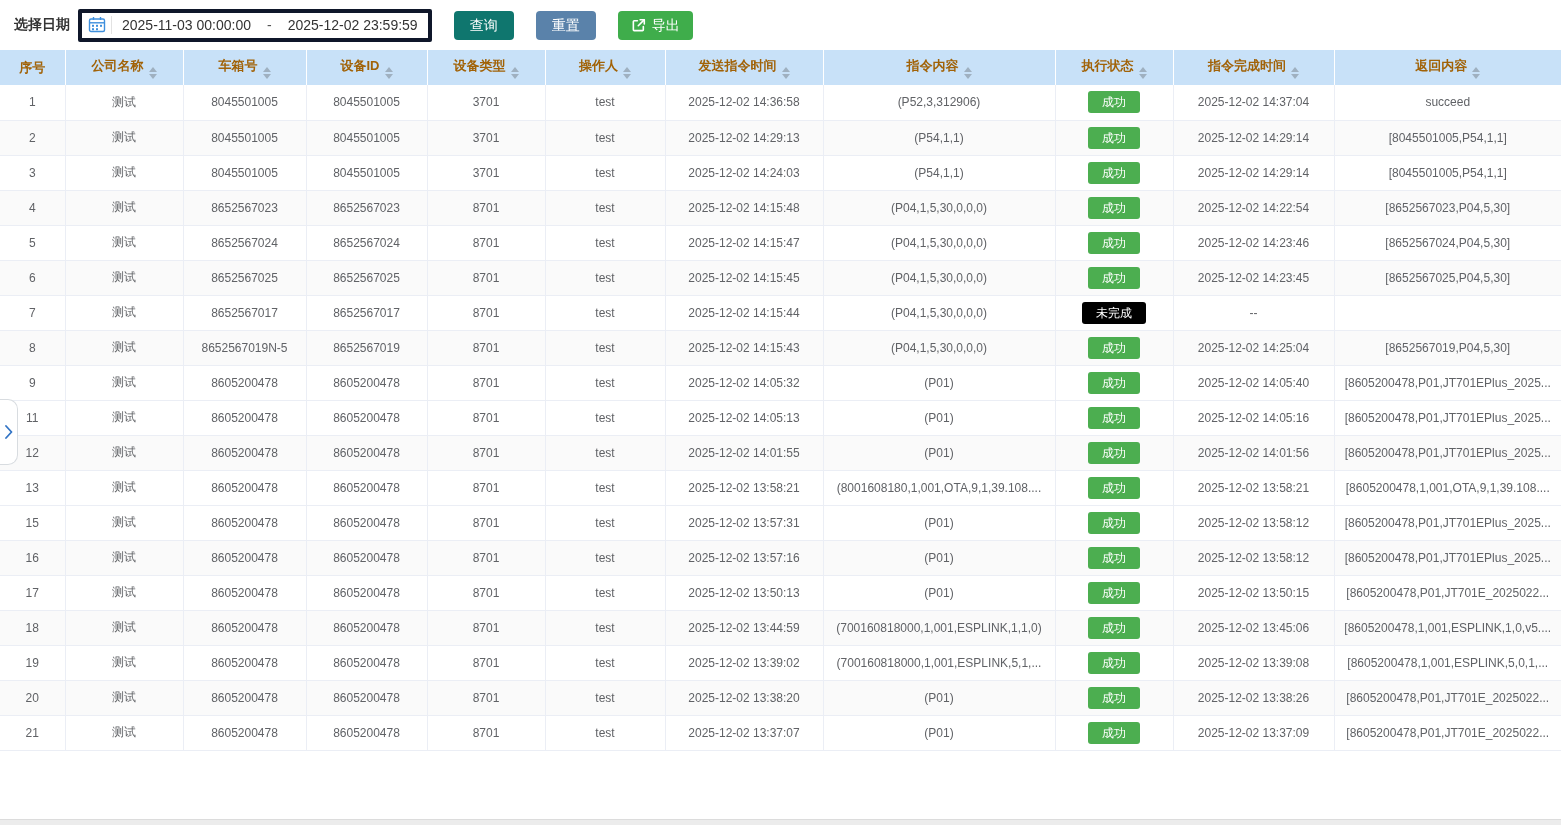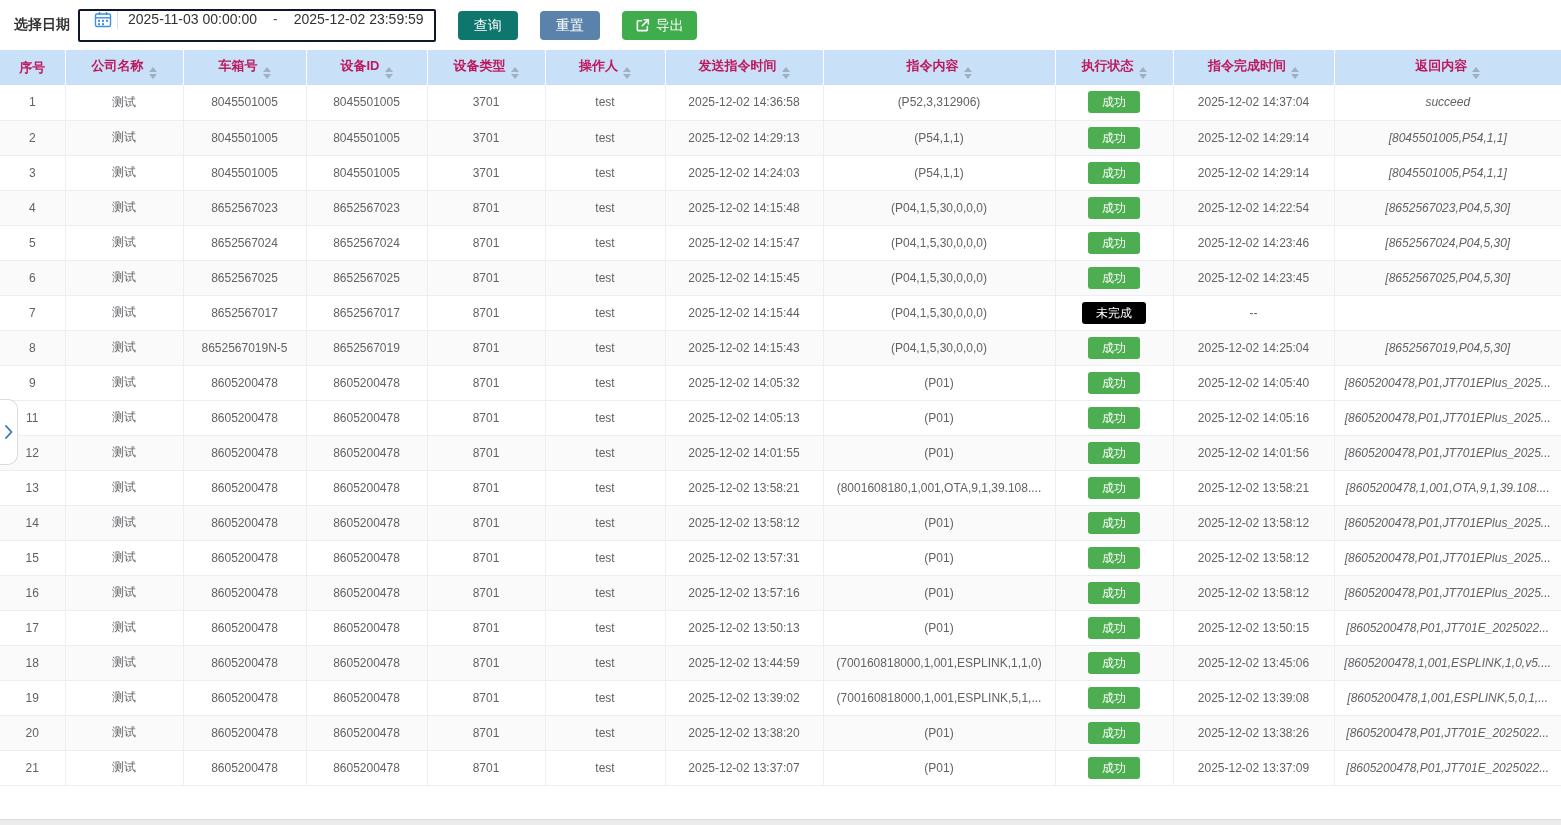--- a/index.html
+++ b/index.html
@@ -4,45 +4,45 @@
 <style>
   * { box-sizing: border-box; }
   html,body { margin:0; padding:0; }
   body {
     width:1561px; height:825px; overflow:hidden; position:relative;
     background:#fff; font-family:"Liberation Sans","DejaVu Sans",sans-serif;
   }
   
   .toolbar { height:50px; display:flex; align-items:center; padding-left:14px; background:#fff; }
   .date-label { font-size:14px; font-weight:700; color:#333; margin-right:8px; white-space:nowrap; }
-  .date-picker { display:flex; align-items:flex-start; height:33px; border:2px solid #0f172a; border-radius:2px; background:#fff;padding-left:8px; }
+  .date-picker { display:flex; align-items:center; height:33px; border:4px solid #0f172a; border-radius:2px; background:#fff; }
   .cal-btn { width:30px; display:flex; align-items:center; justify-content:center; border-right:1px solid #e2e2e2; cursor:pointer; }
   .date-text { display:flex; align-items:center; padding:0 10px; font-size:14px; color:#333; white-space:nowrap; }
   .date-text .sep { margin:0 16px; color:#555; }
   .btn { height:29px; border:none; border-radius:4px; color:#fff; font-size:14px;
          font-family:inherit; padding:0 16px; margin-left:22px; cursor:pointer;
          display:inline-flex; align-items:center; justify-content:center; line-height:1; }
   .btn-query  { background:#0f766e; }
   .btn-reset  { background:#5a82aa; }
   .btn-export { background:#3fad4b; padding:0 13px; }
   .ex-icon { display:inline-flex; margin-right:6px; }
   
   table { border-collapse:collapse; table-layout:fixed; width:1561px; }
   thead th {
-    height:35px; background:#c8e1f8; color:#be185d; font-size:13px; font-weight:700;
+    height:35px; background:#c8e1f8; color:#a16207; font-size:13px; font-weight:700;
     text-align:center; vertical-align:middle; border-right:1px solid rgba(255,255,255,.85);
     white-space:nowrap; overflow:hidden; padding:0 4px; cursor:pointer;
   }
   thead th:last-child { border-right:none; }
   tbody td {
     height:35px; font-size:12px; color:#606266; text-align:center; vertical-align:middle;
     border-bottom:1px solid #ebeef5; border-right:1px solid #ebeef5;
     white-space:nowrap; overflow:hidden; padding:0 6px; background:#fff;
   }
-  tbody td:last-child { border-right:none;font-style:italic; }
+  tbody td:last-child { border-right:none; }
   tbody tr.even td { background:#fafafa; }
   .caret-wrap { display:inline-flex; flex-direction:column; margin-left:5px; vertical-align:-2px; }
   .caret-up    { width:0; height:0; border-left:4px solid transparent; border-right:4px solid transparent; border-bottom:5px solid #9fb0c0; margin-bottom:2px; }
   .caret-down  { width:0; height:0; border-left:4px solid transparent; border-right:4px solid transparent; border-top:5px solid #9fb0c0; }
   .badge { display:inline-block; min-width:40px; padding:4px 14px; border-radius:3px;
            color:#fff; font-size:12px; line-height:14px; }
   .badge-success { background:#4cae50; }
   .badge-pending { background:#000000; }
   
   .drawer-toggle {
@@ -302,33 +302,20 @@
         <td>8605200478</td>
         <td>8605200478</td>
         <td>8701</td>
         <td>test</td>
         <td>2025-12-02 13:58:21</td>
         <td>(8001608180,1,001,OTA,9,1,39.108....</td>
         <td><span class="badge badge-success">成功</span></td>
         <td>2025-12-02 13:58:21</td>
         <td>[8605200478,1,001,OTA,9,1,39.108....</td>
       </tr>
-      <tr class="even">
-        <td>14</td>
-        <td>测试</td>
-        <td>8605200478</td>
-        <td>8605200478</td>
-        <td>8701</td>
-        <td>test</td>
-        <td>2025-12-02 13:58:12</td>
-        <td>(P01)</td>
-        <td><span class="badge badge-success">成功</span></td>
-        <td>2025-12-02 13:58:12</td>
-        <td>[8605200478,P01,JT701EPlus_2025...</td>
-      </tr>
       <tr>
         <td>15</td>
         <td>测试</td>
         <td>8605200478</td>
         <td>8605200478</td>
         <td>8701</td>
         <td>test</td>
         <td>2025-12-02 13:57:31</td>
         <td>(P01)</td>
         <td><span class="badge badge-success">成功</span></td>

